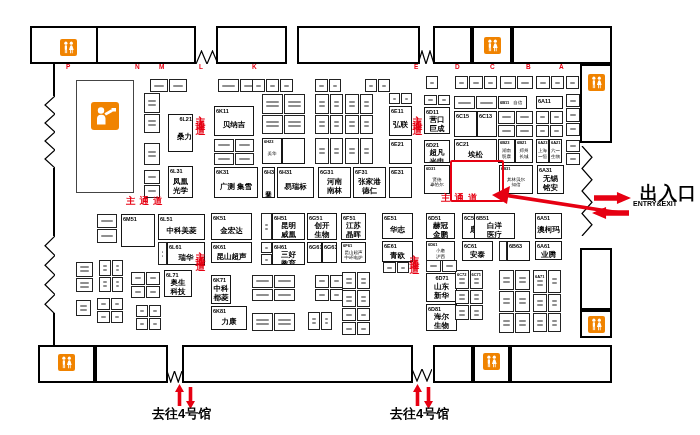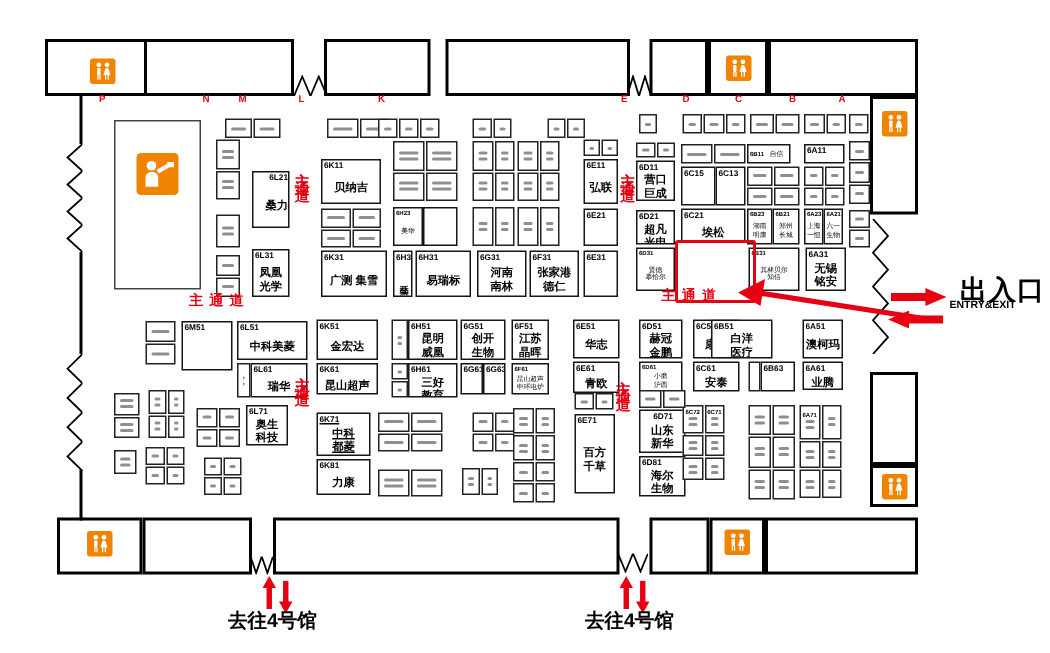--- a/index.html
+++ b/index.html
@@ -326,21 +326,21 @@
       <div class="bname">
         <div>金宏达</div>
       </div>
     </div>
     <div class="booth" style="left: 211px; top: 242px; width: 41px; height: 21px; position: absolute;">
       <span class="bcode">6K61</span>
       <div class="bname">
         <div>昆山超声</div>
       </div>
     </div>
-    <div class="booth" style="left: 211px; top: 275px; width: 36px; height: 29px; position: absolute; text-decoration: underline;">
+    <div class="booth" style="left: 211px; top: 275px; width: 20px; height: 29px; position: absolute;">
       <span class="bcode">6K71</span>
       <div class="bname">
         <div>中科</div>
         <div>都菱</div>
       </div>
     </div>
     <div class="booth" style="left: 211px; top: 306px; width: 36px; height: 24px; position: absolute;">
       <span class="bcode">6K81</span>
       <div class="bname">
         <div>力康</div>
@@ -411,27 +411,20 @@
     <div class="booth" style="left: 382px; top: 213px; width: 31px; height: 26px; position: absolute;">
       <span class="bcode">6E51</span>
       <div class="bname">
         <div>华志</div>
       </div>
     </div>
     <div class="booth" style="left: 382px; top: 241px; width: 31px; height: 21px; position: absolute;">
       <span class="bcode">6E61</span>
       <div class="bname">
         <div>青欧</div>
-      </div>
-    </div>
-    <div class="booth" style="left: 383px; top: 276px; width: 27px; height: 53px; position: absolute;">
-      <span class="bcode">6E71</span>
-      <div class="bname">
-        <div>百方</div>
-        <div>千草</div>
       </div>
     </div>
     <div class="booth" style="left: 426px; top: 213px; width: 29px; height: 26px; position: absolute;">
       <span class="bcode">6D51</span>
       <div class="bname">
         <div>赫冠</div>
         <div>金鹏</div>
       </div>
     </div>
     <div class="booth tb" style="left: 426px; top: 241px; width: 29px; height: 20px; position: absolute;">

